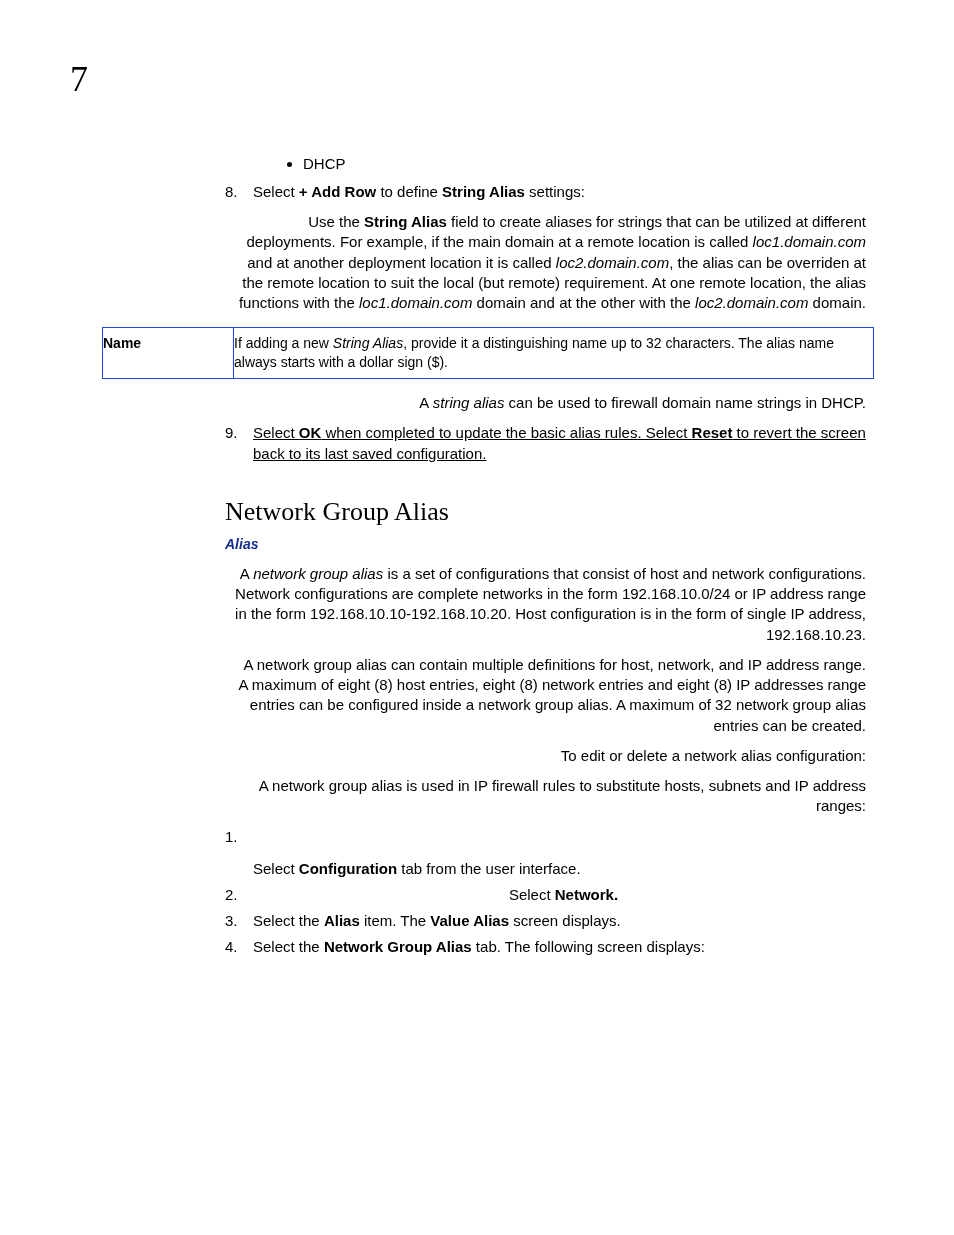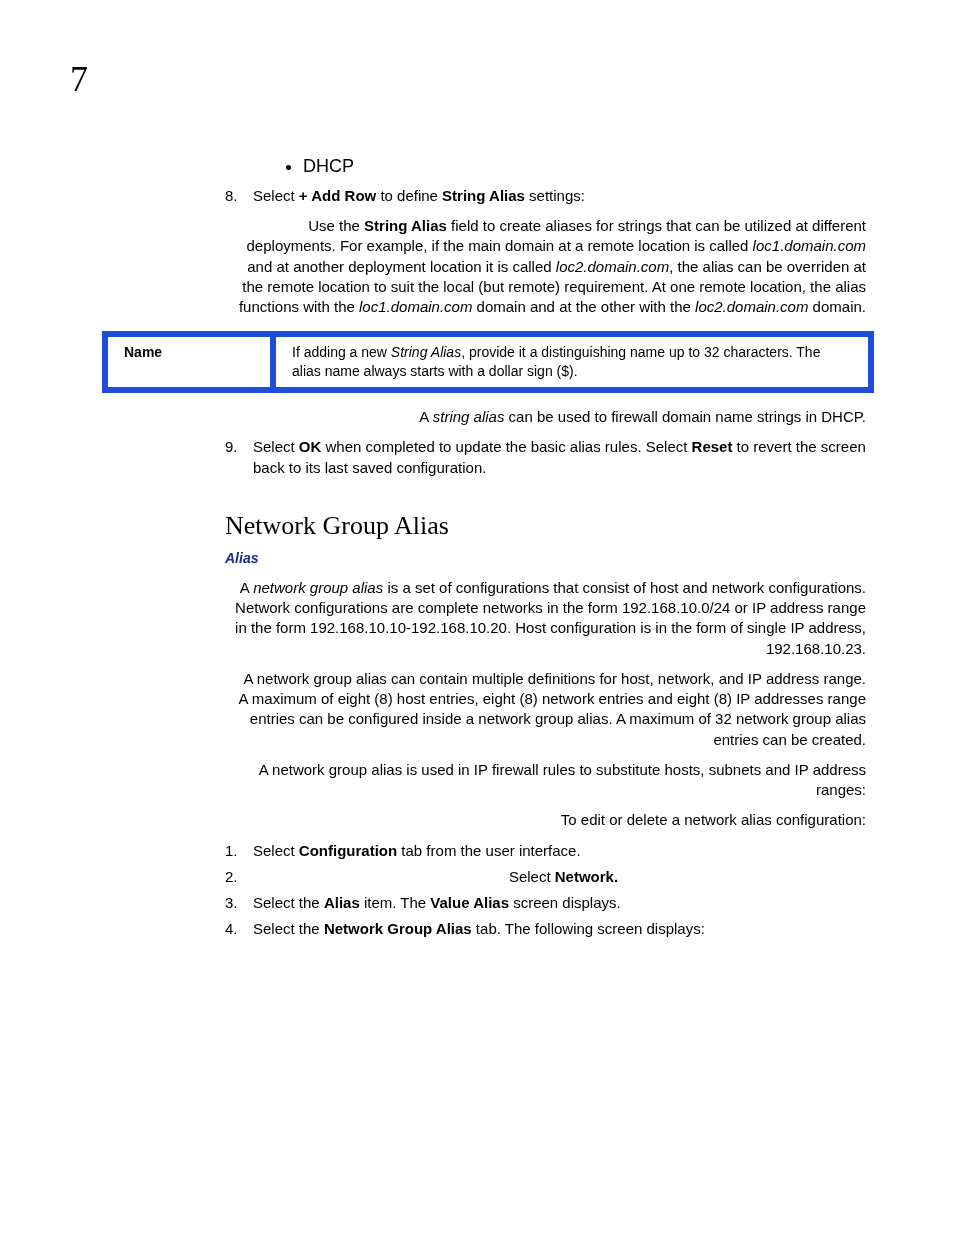--- a/index.html
+++ b/index.html
@@ -30,36 +30,36 @@
   }
   .content-col-wide {
     margin-left: 32px;
   }
   ul.bullet {
     list-style: disc;
     margin: 0 0 8px 0;
     padding-left: 78px;
   }
   ul.bullet li {
-    font-size: 18px;
+    font-size: 15px;
   }
   p {
     margin: 10px 8px;
     text-align: right;
   }
   .bold { font-weight: 700; }
   .italic { font-style: italic; }
   table.defs {
     width: 100%;
     border-collapse: collapse;
     margin: 14px 0 14px 0;
   }
   table.defs td {
-    border: 6px solid #1d4ed8;
-    padding: 6px 16px;
+    border: 1px solid #1d4ed8;
+    padding: 6px 0;
     vertical-align: top;
     font-size: 14px;
     line-height: 1.35;
   }
   table.defs td.term {
     width: 130px;
     font-weight: 700;
   }
   h2.section {
     font-family: Georgia, "Times New Roman", serif;
@@ -116,41 +116,41 @@
   </div>
 
   <div class="content-col">
 
     <p>
       <span>A </span><span class="italic">string alias</span><span> can be used to firewall domain name strings in DHCP.</span>
     </p>
 
     <div style="display:flex; margin:6px 0 24px 0;">
       <div style="width:28px;">9.</div>
-      <div style="flex:1;">
+      <div style="flex:1;text-decoration:underline;">
         <span>Select </span><span class="bold">OK</span><span> when completed to update the basic alias rules. Select </span><span class="bold">Reset</span><span> to revert the screen back to its last saved configuration.</span>
       </div>
     </div>
 
     <h2 class="section">Network Group Alias</h2>
     <div class="breadcrumb">Alias</div>
 
     <p>
       <span>A </span><span class="italic">network group alias</span><span> is a set of configurations that consist of host and network configurations. Network configurations are complete networks in the form 192.168.10.0/24 or IP address range in the form 192.168.10.10-192.168.10.20. Host configuration is in the form of single IP address, 192.168.10.23.</span>
     </p>
 
     <p>A network group alias can contain multiple definitions for host, network, and IP address range. A maximum of eight (8) host entries, eight (8) network entries and eight (8) IP addresses range entries can be configured inside a network group alias. A maximum of 32 network group alias entries can be created.</p>
 
+    <p>To edit or delete a network alias configuration:</p>
+
     <p>A network group alias is used in IP firewall rules to substitute hosts, subnets and IP address ranges:</p>
-
-    <p>To edit or delete a network alias configuration:</p>
 
     <div style="display:flex; margin:6px 0;">
       <div style="width:28px;">1.</div>
-      <div style="flex:1;">
+      <div style="flex:1;margin-top:32px;">
         <span>Select </span><span class="bold">Configuration</span><span> tab from the user interface.</span>
       </div>
     </div>
 
     <div style="display:flex; margin:6px 0;">
       <div style="width:28px;">2.</div>
       <div style="flex:1;text-align:center;">
         <span>Select </span><span class="bold">Network.</span>
       </div>
     </div>

